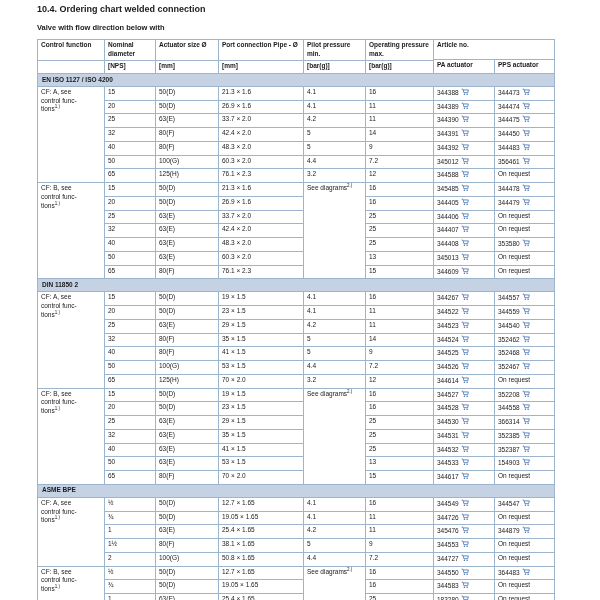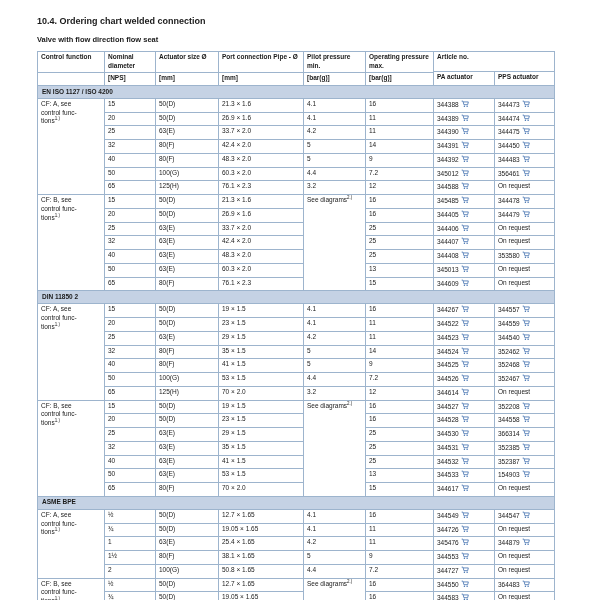--- a/index.html
+++ b/index.html
@@ -2,21 +2,21 @@
 <html><head>
 <meta charset="utf-8">
 <style>
   * { margin:0; padding:0; box-sizing:border-box; }
   html,body { background:#fff; }
   body {
     width:600px; height:600px; overflow:hidden;
     font-family:"Liberation Sans", sans-serif;
     color:#1a1a1a;
   }
-  .canvas { width:600px; height:600px; padding:16px 0 0 37px; }
+  .canvas { width:600px; height:600px; padding:4px 0 0 37px; }
   .doc-title { font-size:9px; font-weight:bold; margin-bottom:9px; }
   .doc-subtitle { font-size:7.5px; font-weight:bold; margin-bottom:7px; }
 
   table.ordering {
     border-collapse:collapse; table-layout:fixed; width:517px;
     font-size:6.5px; line-height:1.35;
   }
   table.ordering th, table.ordering td {
     border:1px solid #9db4cd;
     padding:1px 3px;
@@ -38,21 +38,21 @@
     background:#d6e0ee; text-align:center; white-space:nowrap;
   }
   sup { font-size:4.5px; line-height:0; vertical-align:super; }
   .cart { display:inline-block; margin-left:2px; vertical-align:-1px; }
 </style>
 </head>
 <body>
 
 <div class="canvas">
   <div class="doc-title">10.4. Ordering chart welded connection</div>
-  <div class="doc-subtitle">Valve with flow direction flow seat</div>
+  <div class="doc-subtitle">Valve with flow direction below with</div>
 
   <table class="ordering">
     <colgroup>
       <col style="width:67px">
         <col style="width:51px">
         <col style="width:63px">
         <col style="width:85px">
       <col style="width:62px">
         <col style="width:68px">
         <col style="width:61px">

